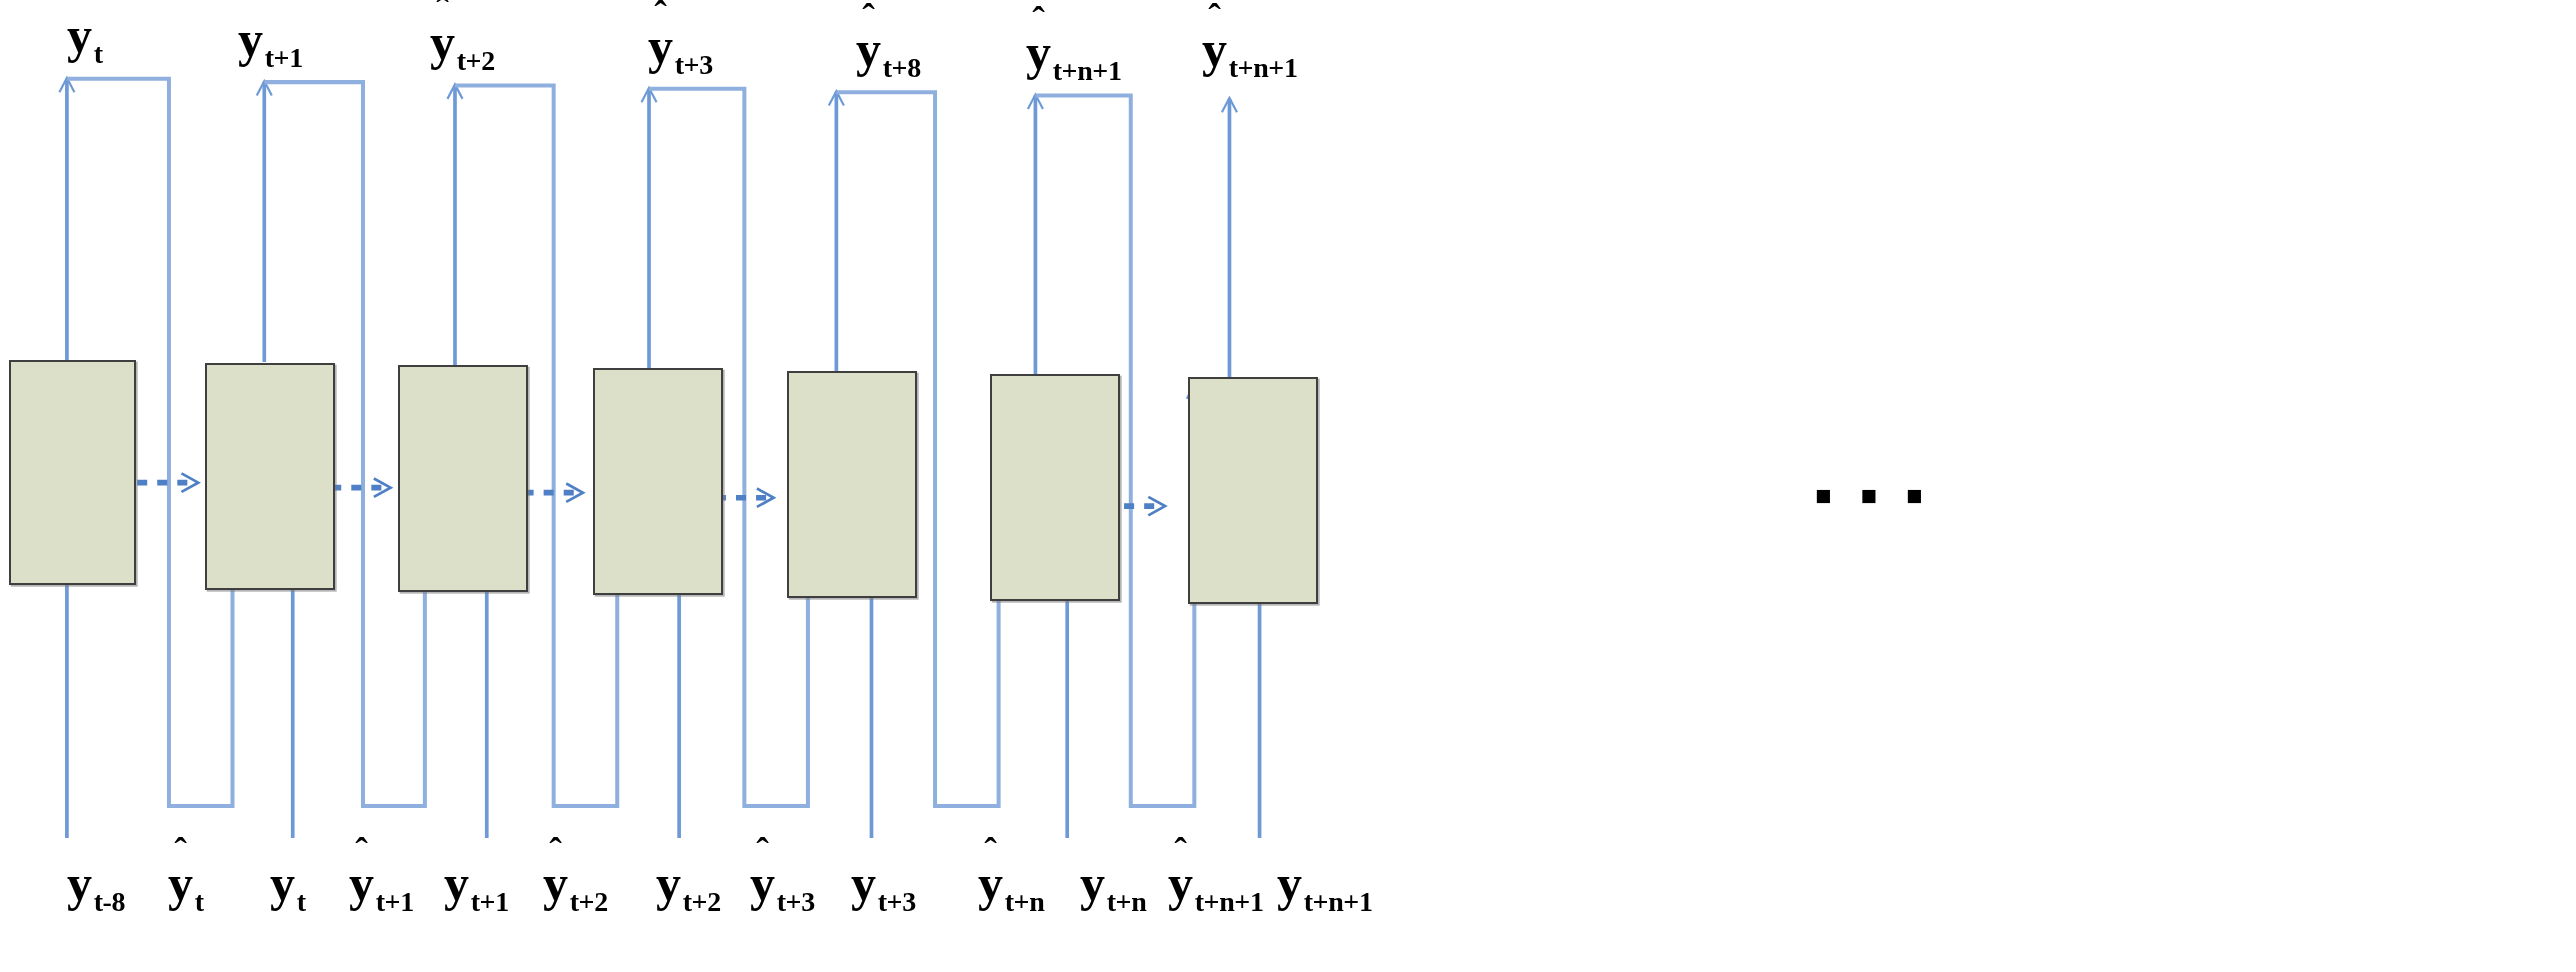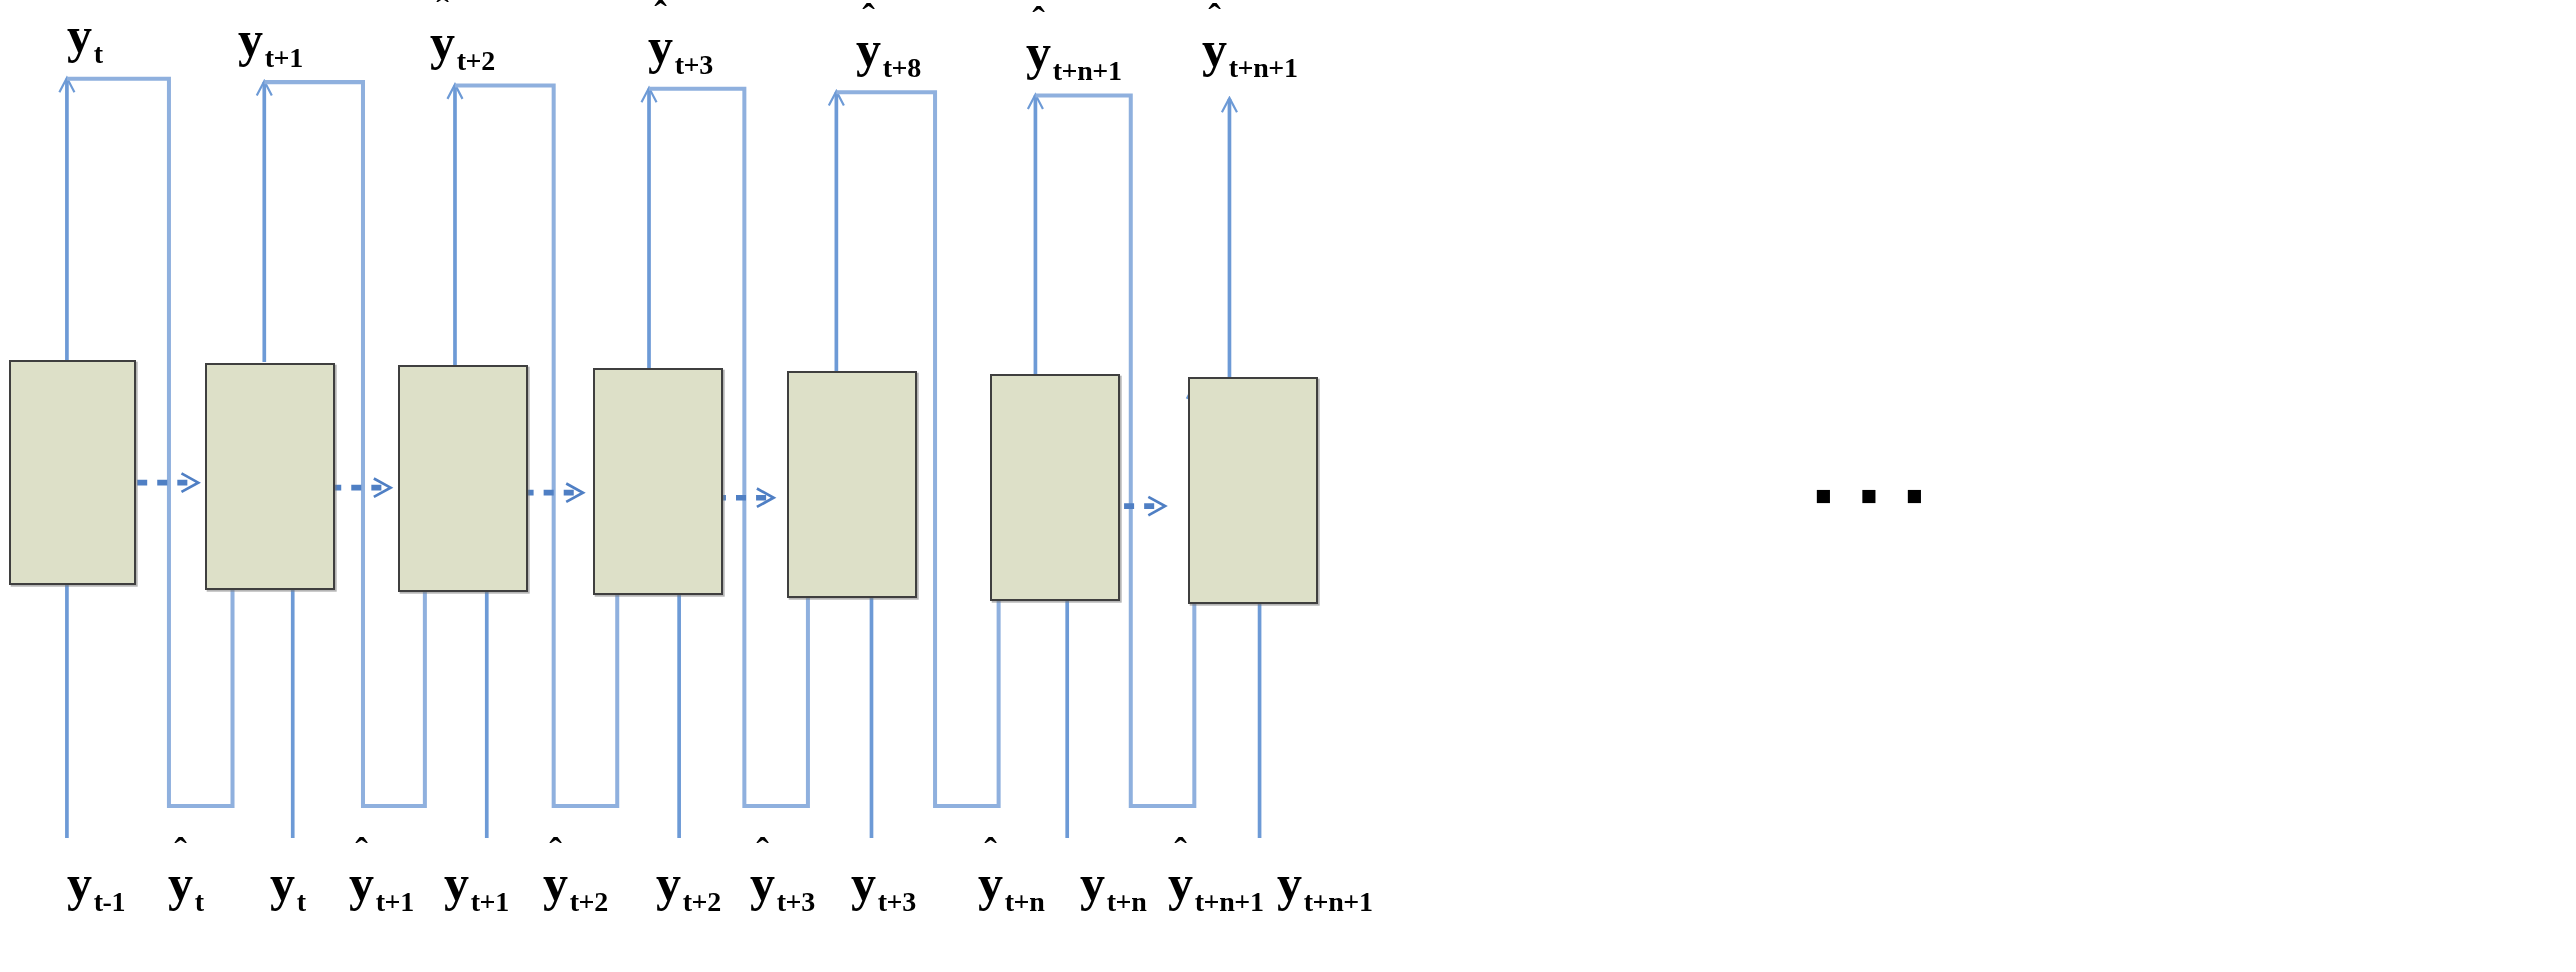--- a/index.html
+++ b/index.html
@@ -152,21 +152,21 @@
     <span class="base"><span class="hat">ˆ</span><span>y</span></span><span class="sub">t+8</span>
   </div>
   <div class="math-label" style="left:1026px; top:27px;">
     <span class="base"><span class="hat">ˆ</span><span>y</span></span><span class="sub">t+n+1</span>
   </div>
   <div class="math-label" style="left:1202px; top:24px;">
     <span class="base"><span class="hat">ˆ</span><span>y</span></span><span class="sub">t+n+1</span>
   </div>
 
   <div class="math-label" style="left:67px;  top:858px;">
-    <span class="base"><span class="hat"></span><span>y</span></span><span class="sub">t-1</span>
+    <span class="base"><span class="hat"></span><span>y</span></span><span class="sub">t-8</span>
   </div>
   <div class="math-label" style="left:168px; top:858px;">
     <span class="base"><span class="hat">ˆ</span><span>y</span></span><span class="sub">t</span>
   </div>
   <div class="math-label" style="left:270px; top:858px;">
     <span class="base"><span class="hat"></span><span>y</span></span><span class="sub">t</span>
   </div>
   <div class="math-label" style="left:349px; top:858px;">
     <span class="base"><span class="hat">ˆ</span><span>y</span></span><span class="sub">t+1</span>
   </div>

